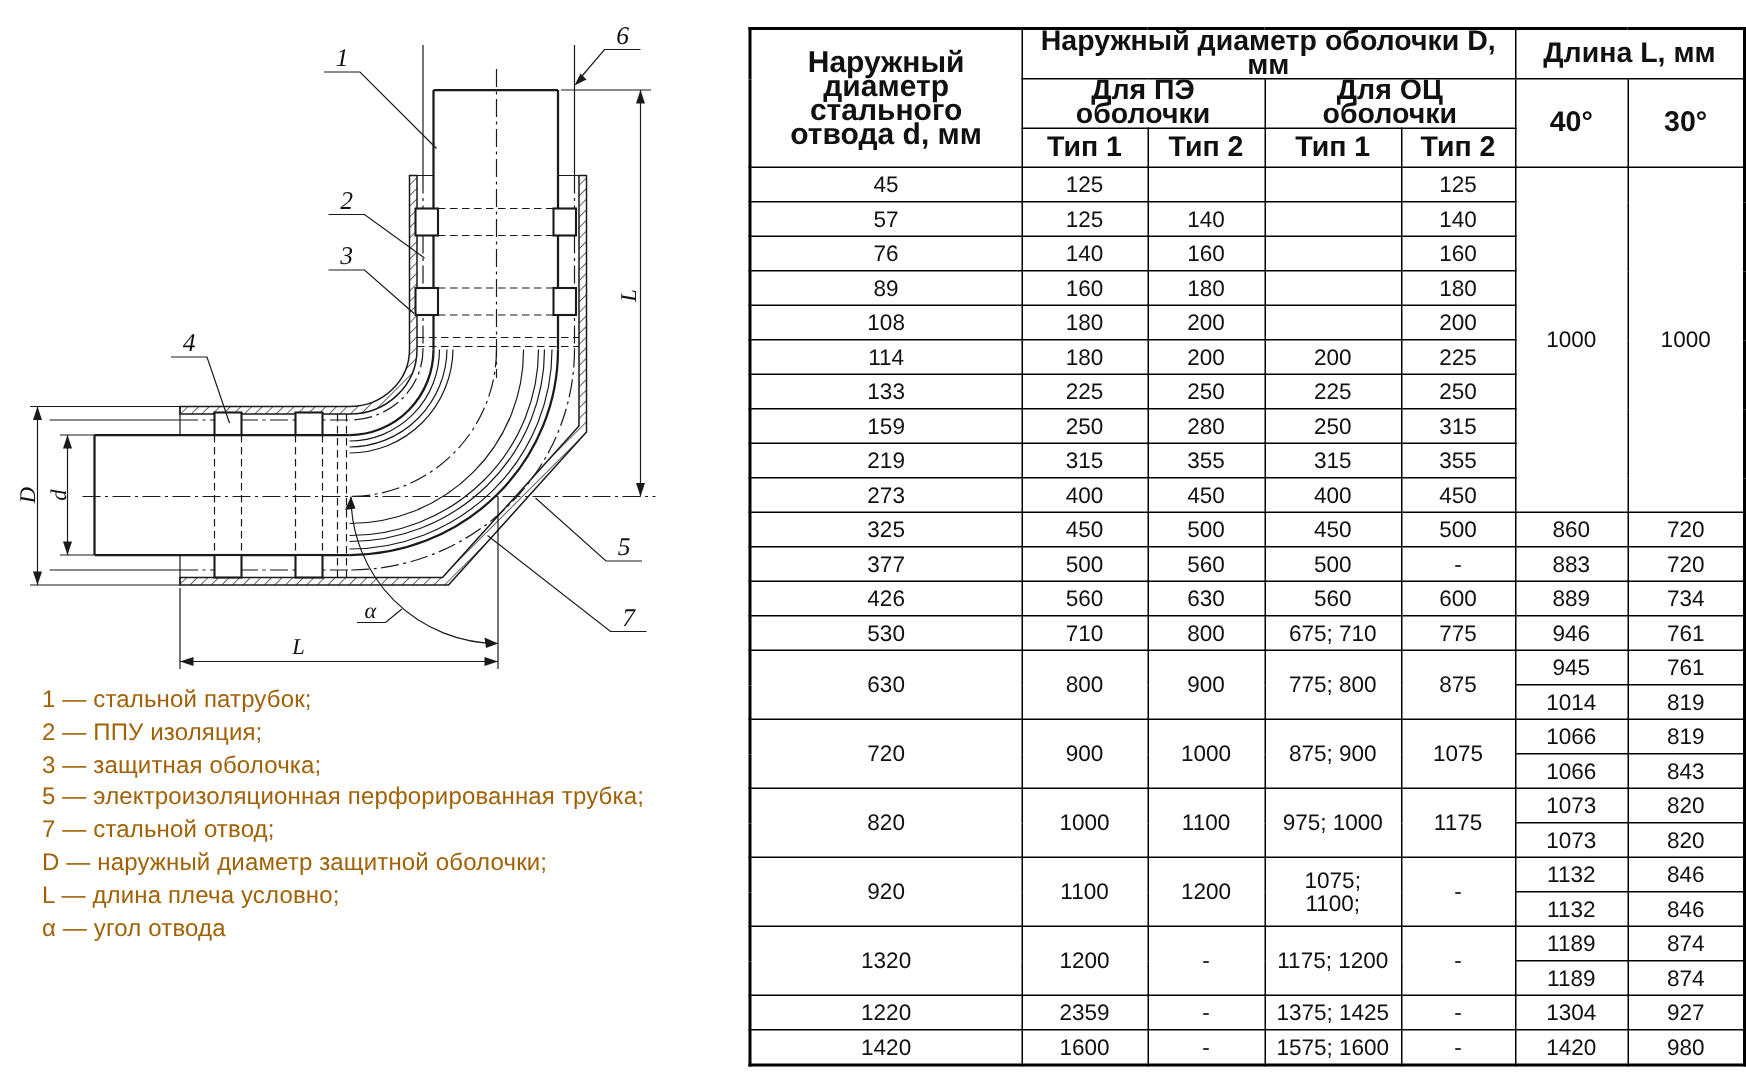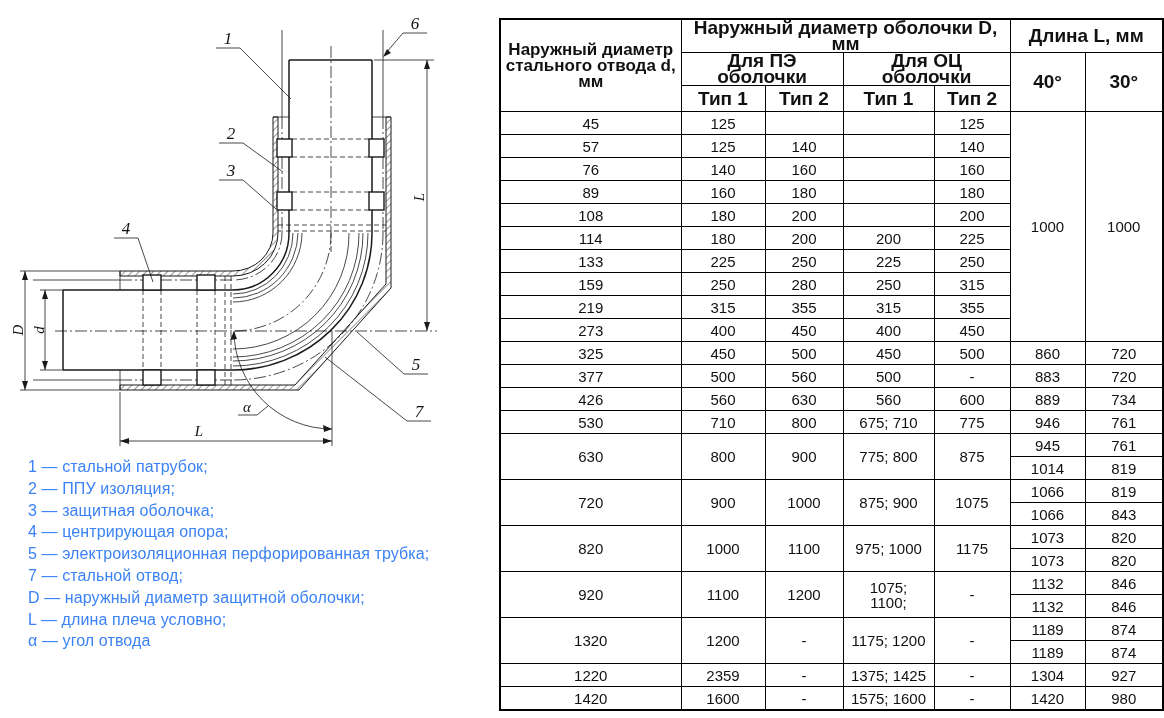--- a/index.html
+++ b/index.html
@@ -11,21 +11,21 @@
   .thin {stroke:#1a1a1a;stroke-width:0.8;fill:none;}
   .dash {stroke:#1a1a1a;stroke-width:0.8;fill:none;stroke-dasharray:5 3;}
   .cdash{stroke:#1a1a1a;stroke-width:0.8;fill:none;stroke-dasharray:12 3 2 3;}
   .hatchband{fill:url(#hatch);stroke:#1a1a1a;stroke-width:1;}
   .arrow{fill:#1a1a1a;stroke:none;}
   .callout{font-family:"Liberation Serif", serif;font-style:italic;font-size:17px;fill:#111;}
   .dimlab {font-family:"Liberation Serif", serif;font-style:italic;font-size:15px;fill:#111;}
   .support{fill:#fff;stroke:#1a1a1a;stroke-width:1.4;}
   
   .legend{position:absolute;left:28px;top:456px;font-size:16px;line-height:21.8px;
-          font-weight:normal;letter-spacing:0.1px;color:#3b82f6;}
+          font-weight:normal;letter-spacing:0.1px;color:#a16207;}
   
   .tablewrap{position:absolute;left:499px;top:18px;}
   table.spec{border-collapse:collapse;table-layout:fixed;width:663px;}
   table.spec th, table.spec td{border:1px solid #000;text-align:center;vertical-align:middle;
       padding:0 2px;overflow:hidden;}
   table.spec{border:2px solid #000;}
   table.spec th{font-size:19px;font-weight:bold;line-height:16px;}
   table.spec td{font-size:15px;height:22px;line-height:15px;white-space:pre-line;}
   tr.h1 th{height:26px;} tr.h2 th{height:26px;} tr.h3 th{height:25px;}
 </style>
@@ -138,42 +138,41 @@
     <g>
       <text class="callout" x="419" y="417" text-anchor="middle">7</text>
       <path class="thin" d="M431 421 H407 L325 357"></path>
     </g>
   </svg>
 
   <div class="legend">
       <div>1 — стальной патрубок;</div>
       <div>2 — ППУ изоляция;</div>
       <div>3 — защитная оболочка;</div>
-      <div>4 — центрирующая опора;</div>
       <div>5 — электроизоляционная перфорированная трубка;</div>
       <div>7 — стальной отвод;</div>
       <div>D — наружный диаметр защитной оболочки;</div>
       <div>L — длина плеча условно;</div>
       <div>α — угол отвода</div>
     </div>
 
   <div class="tablewrap">
     <table class="spec">
       <colgroup>
         <col style="width:181px">
           <col style="width:84px">
           <col style="width:78px">
         <col style="width:91px">
           <col style="width:76px">
           <col style="width:75px">
           <col style="width:78px">
       </colgroup>
       <thead>
         <tr class="h1">
-          <th rowspan="3" style="font-size:17px">Наружный диаметр стального отвода d, мм</th>
+          <th rowspan="3" style="font-size:20px">Наружный диаметр стального отвода d, мм</th>
           <th colspan="4">Наружный диаметр оболочки D, мм</th>
           <th colspan="2">Длина L, мм</th>
         </tr>
         <tr class="h2">
           <th colspan="2">Для ПЭ оболочки</th>
           <th colspan="2">Для ОЦ оболочки</th>
           <th rowspan="2">40°</th>
           <th rowspan="2">30°</th>
         </tr>
         <tr class="h3">

